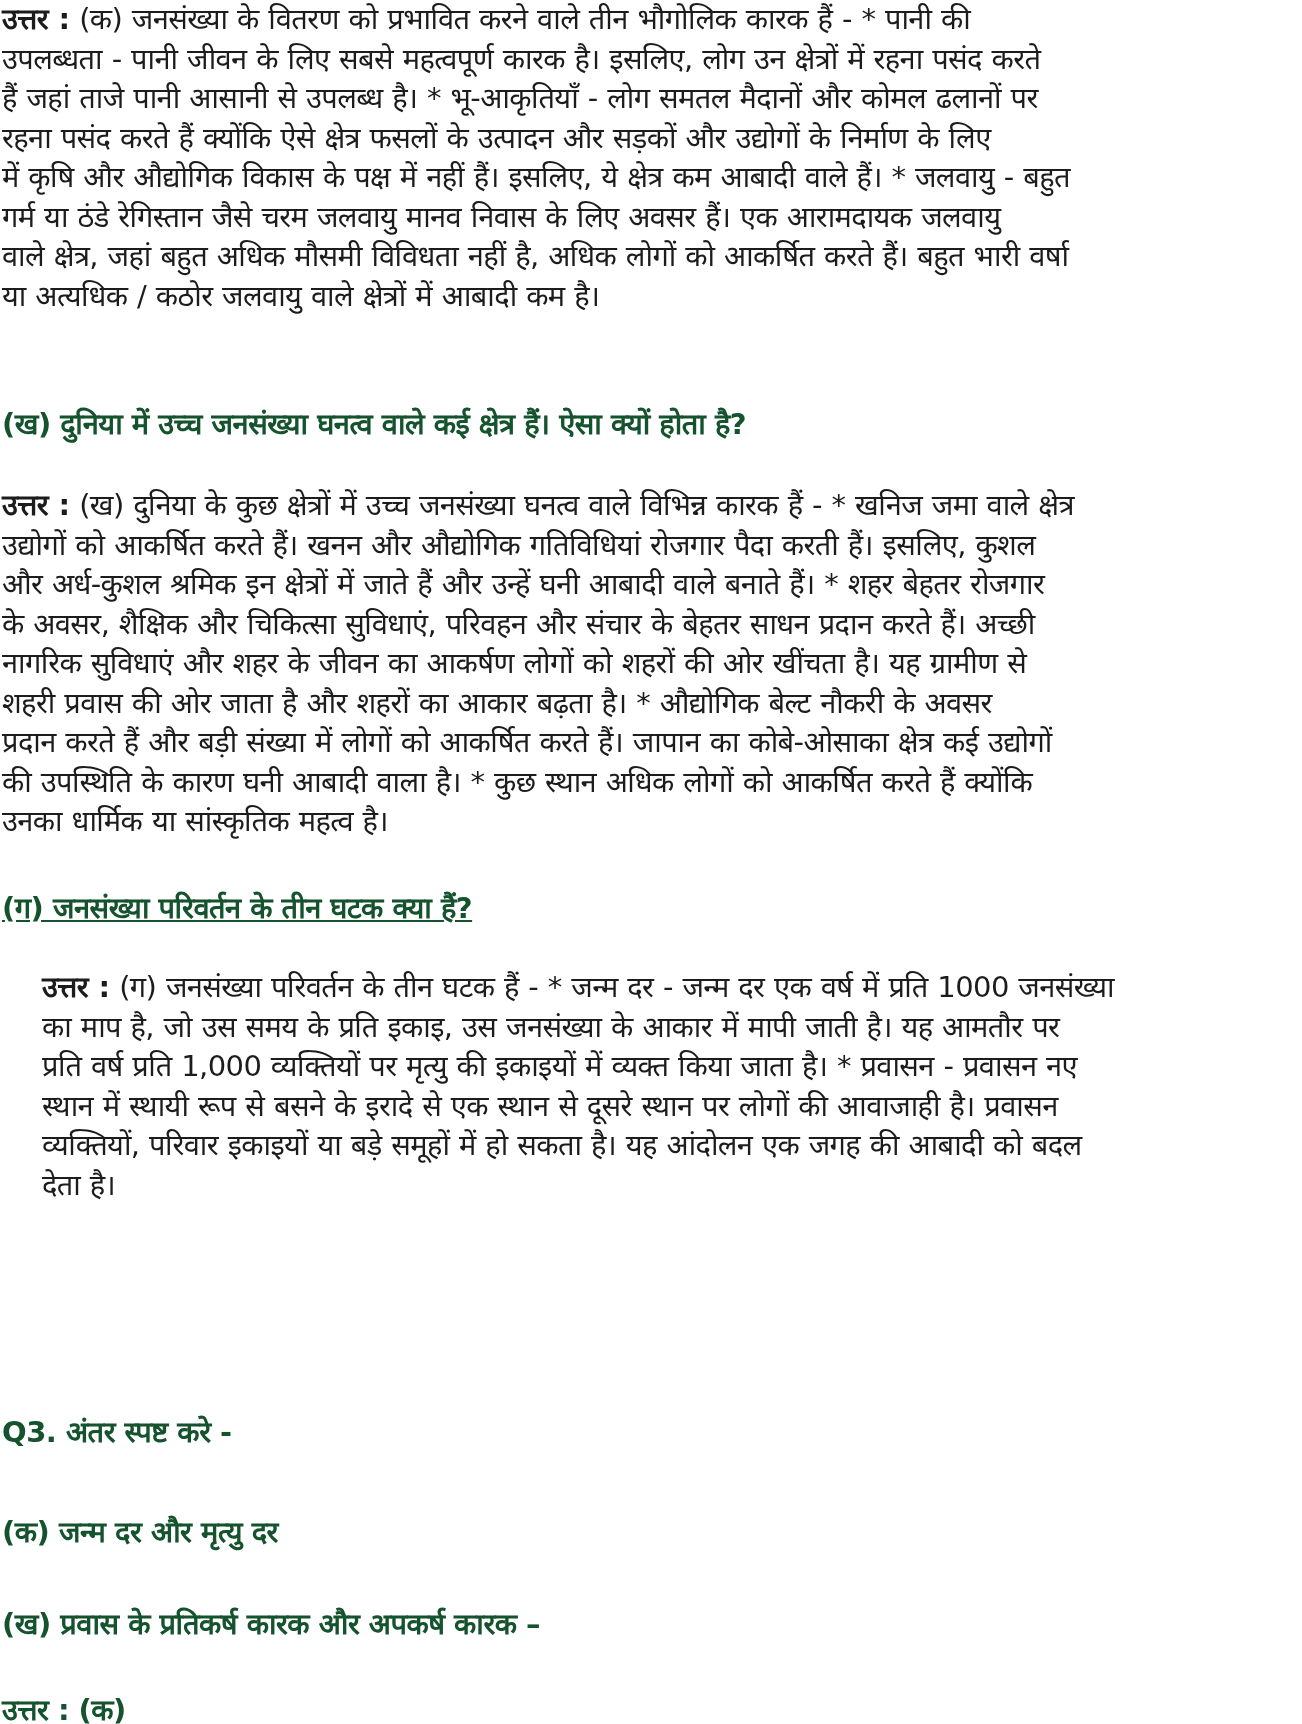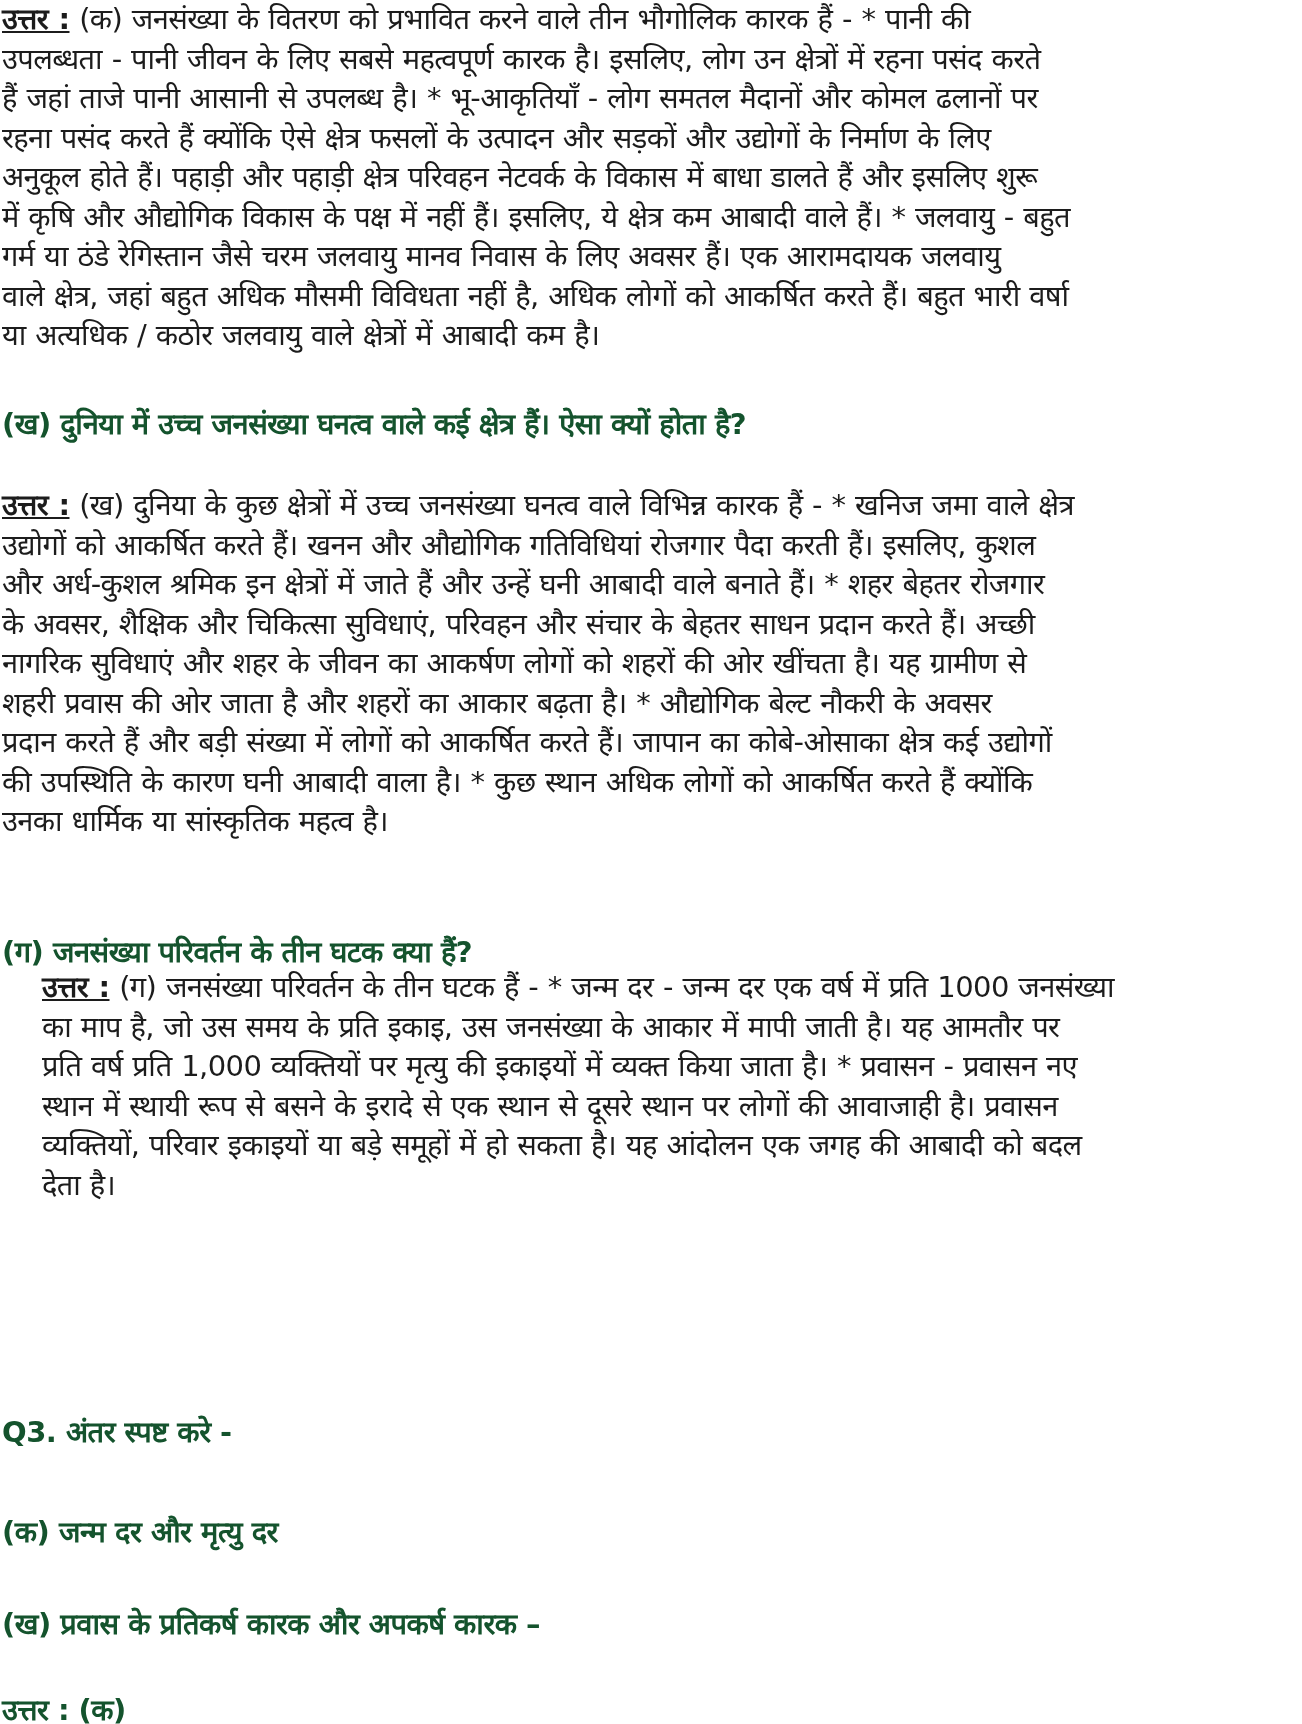--- a/index.html
+++ b/index.html
@@ -15,21 +15,21 @@
     .para {
       position: absolute;
       left: 2px;
       width: 1296px;
       font-size: 29px;
       line-height: 39.5px;
       letter-spacing: -0.6px;
       word-spacing: 1px;
       margin: 0;
     }
-    .para .lead { font-weight: bold; text-decoration: underline; }
+    .para .lead { font-weight: bold; }
     .heading {
       position: absolute;
       left: 2px;
       font-size: 29px;
       line-height: 40px;
       font-weight: bold;
       letter-spacing: -0.5px;
       margin: 0;
       color: #14532d;
     }
@@ -38,42 +38,41 @@
 </head>
 <body>
 
 <div class="page">
 
   <div class="para" style="top:0px;">
     <span class="line"><span class="lead">उत्तर :</span> <span>(क)</span> <span>जनसंख्या के वितरण को प्रभावित करने वाले तीन भौगोलिक कारक हैं - * पानी की</span></span>
     <span class="line">उपलब्धता - पानी जीवन के लिए सबसे महत्वपूर्ण कारक है। इसलिए, लोग उन क्षेत्रों में रहना पसंद करते</span>
     <span class="line">हैं जहां ताजे पानी आसानी से उपलब्ध है। * भू-आकृतियाँ - लोग समतल मैदानों और कोमल ढलानों पर</span>
     <span class="line">रहना पसंद करते हैं क्योंकि ऐसे क्षेत्र फसलों के उत्पादन और सड़कों और उद्योगों के निर्माण के लिए</span>
-    <span class="line">अनुकूल होते हैं। पहाड़ी और पहाड़ी क्षेत्र परिवहन नेटवर्क के विकास में बाधा डालते हैं और इसलिए शुरू</span>
     <span class="line">में कृषि और औद्योगिक विकास के पक्ष में नहीं हैं। इसलिए, ये क्षेत्र कम आबादी वाले हैं। * जलवायु - बहुत</span>
     <span class="line">गर्म या ठंडे रेगिस्तान जैसे चरम जलवायु मानव निवास के लिए अवसर हैं। एक आरामदायक जलवायु</span>
     <span class="line">वाले क्षेत्र, जहां बहुत अधिक मौसमी विविधता नहीं है, अधिक लोगों को आकर्षित करते हैं। बहुत भारी वर्षा</span>
     <span class="line">या अत्यधिक / कठोर जलवायु वाले क्षेत्रों में आबादी कम है।</span>
   </div>
 
   <div class="heading" style="top:404px;">(ख) दुनिया में उच्च जनसंख्या घनत्व वाले कई क्षेत्र हैं। ऐसा क्यों होता है?</div>
 
   <div class="para" style="top:486px;">
     <span class="line"><span class="lead">उत्तर :</span> <span>(ख)</span> <span>दुनिया के कुछ क्षेत्रों में उच्च जनसंख्या घनत्व वाले विभिन्न कारक हैं - * खनिज जमा वाले क्षेत्र</span></span>
     <span class="line">उद्योगों को आकर्षित करते हैं। खनन और औद्योगिक गतिविधियां रोजगार पैदा करती हैं। इसलिए, कुशल</span>
     <span class="line">और अर्ध-कुशल श्रमिक इन क्षेत्रों में जाते हैं और उन्हें घनी आबादी वाले बनाते हैं। * शहर बेहतर रोजगार</span>
     <span class="line">के अवसर, शैक्षिक और चिकित्सा सुविधाएं, परिवहन और संचार के बेहतर साधन प्रदान करते हैं। अच्छी</span>
     <span class="line">नागरिक सुविधाएं और शहर के जीवन का आकर्षण लोगों को शहरों की ओर खींचता है। यह ग्रामीण से</span>
     <span class="line">शहरी प्रवास की ओर जाता है और शहरों का आकार बढ़ता है। * औद्योगिक बेल्ट नौकरी के अवसर</span>
     <span class="line">प्रदान करते हैं और बड़ी संख्या में लोगों को आकर्षित करते हैं। जापान का कोबे-ओसाका क्षेत्र कई उद्योगों</span>
     <span class="line">की उपस्थिति के कारण घनी आबादी वाला है। * कुछ स्थान अधिक लोगों को आकर्षित करते हैं क्योंकि</span>
     <span class="line">उनका धार्मिक या सांस्कृतिक महत्व है।</span>
   </div>
 
-  <div class="heading" style="top:932px;">(ग) जनसंख्या परिवर्तन के तीन घटक क्या हैं?</div>
+  <div class="heading" style="top:888px;text-decoration:underline;">(ग) जनसंख्या परिवर्तन के तीन घटक क्या हैं?</div>
 
   <div class="para" style="top:968px;margin-left:40px;">
     <span class="line"><span class="lead">उत्तर :</span> <span> (ग)</span> <span>जनसंख्या परिवर्तन के तीन घटक हैं - * जन्म दर - जन्म दर एक वर्ष में प्रति 1000 जनसंख्या</span></span>
     <span class="line">का माप है, जो उस समय के प्रति इकाइ, उस जनसंख्या के आकार में मापी जाती है। यह आमतौर पर</span>
     <span class="line">प्रति वर्ष प्रति 1,000 व्यक्तियों पर मृत्यु की इकाइयों में व्यक्त किया जाता है। * प्रवासन - प्रवासन नए</span>
     <span class="line">स्थान में स्थायी रूप से बसने के इरादे से एक स्थान से दूसरे स्थान पर लोगों की आवाजाही है। प्रवासन</span>
     <span class="line">व्यक्तियों, परिवार इकाइयों या बड़े समूहों में हो सकता है। यह आंदोलन एक जगह की आबादी को बदल</span>
     <span class="line">देता है।</span>
   </div>
 

